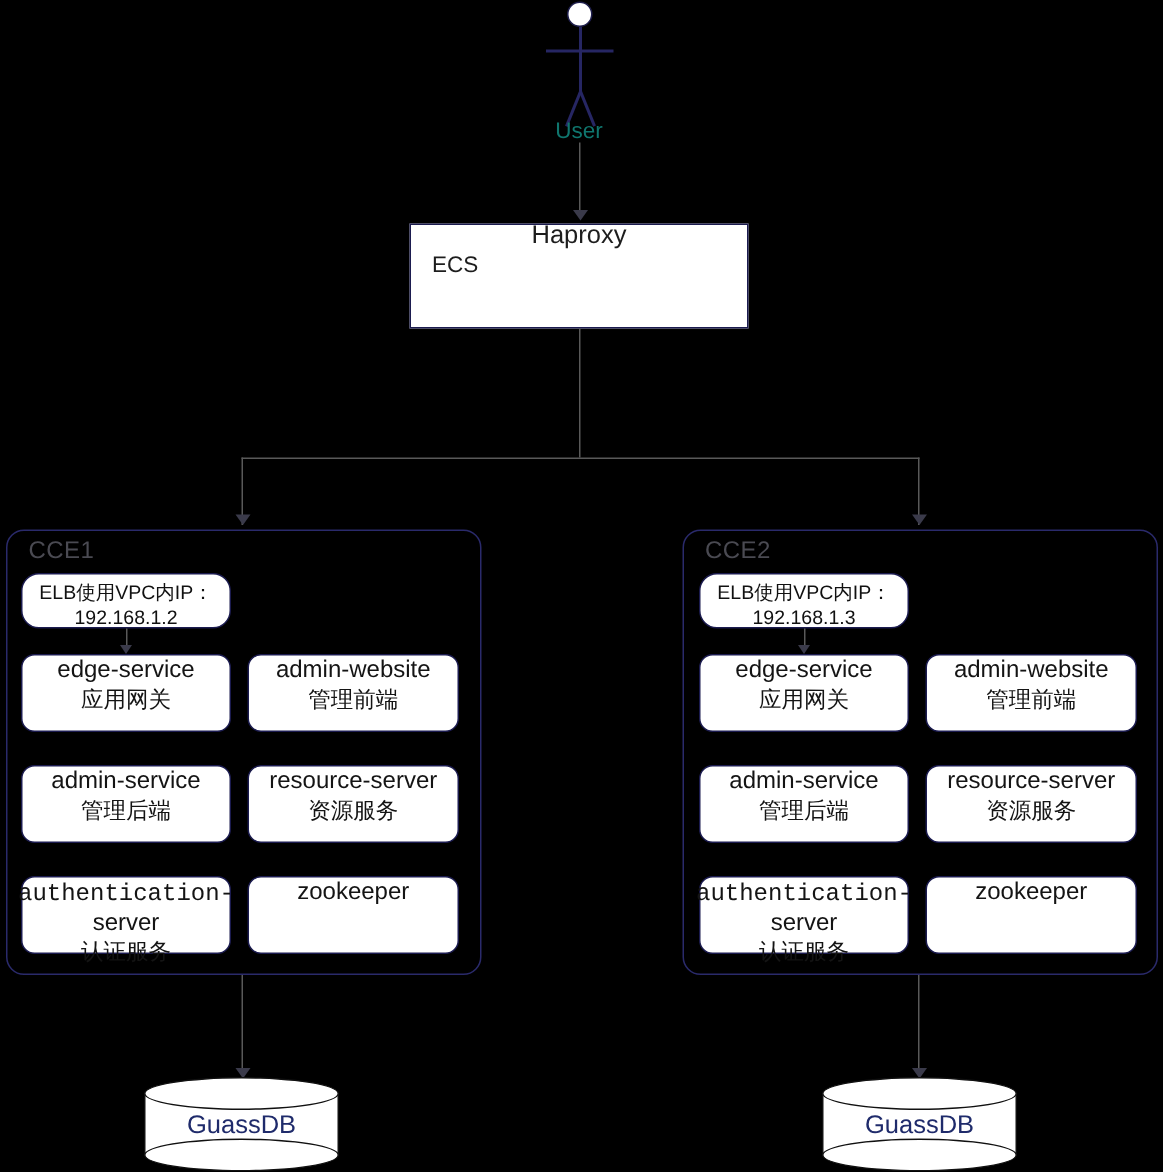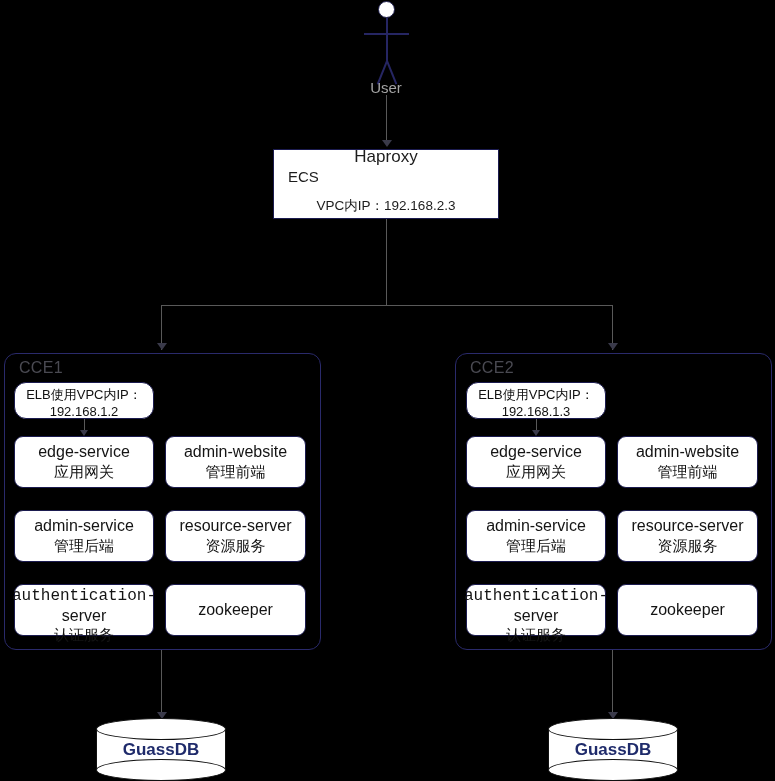--- a/index.html
+++ b/index.html
@@ -53,21 +53,21 @@
   #actor-body  { width: 1.6px; }
   #actor-arms  { height: 1.6px; }
   .actor-leg {
     position: absolute;
     width: 1.6px;
     background: #262663;
     transform-origin: top center;
   }
   #actor-label {
     position: absolute;
-    color: #a3a3a3;
+    color: #0f766e;
     font-size: 15px;
     text-align: center;
     white-space: nowrap;
   }
 
   
   #ecs-box {
     position: absolute;
     background: #ffffff;
     border: 1px solid #1b1b4f;
@@ -132,21 +132,21 @@
     position: absolute;
     background: #ffffff;
     border: 1px solid #1b1b4f;
     border-radius: 9px;
     box-sizing: border-box;
     color: #141414;
     text-align: center;
     display: flex;
     flex-direction: column;
     align-items: center;
-    justify-content: center;
+    justify-content: flex-start;
     overflow: visible;
   }
   .svc .ln1 { font-size: 16px; line-height: 20px; white-space: nowrap; }
   .svc .ln2 { font-size: 15px; line-height: 20px; white-space: nowrap; }
   .svc.three { justify-content: flex-start; padding-top: 2px; }
   .svc.three .ln1 { line-height: 19px; font-family: Liberation Mono, monospace; }
   .svc.three .ln1b { font-size: 16px; line-height: 19px; white-space: nowrap; }
   .svc.three .ln2 { line-height: 19px; }
 
   
@@ -176,42 +176,40 @@
   .db-label {
     position: absolute;
     left: 0; right: 0;
     top: 50%;
     transform: translateY(-50%);
     text-align: center;
     color: #1f2b6b;
     font-size: 17px;
     z-index: 4;
     white-space: nowrap;
-    font-weight: bold;
   }
 </style>
 </head>
 <body>
 
 <div id="canvas">
 
   <div id="actor-head" class="abs" style="left:378px; top:1px;"></div>
   <div class="actor-stroke" id="actor-body" style="left:386px; top:18px; height:44px;"></div>
   <div class="actor-stroke" id="actor-arms" style="left:364px; top:33px; width:45px;"></div>
   <div class="actor-leg" style="left:386px; top:61px; height:25px; transform: rotate(22deg);"></div>
   <div class="actor-leg" style="left:386px; top:61px; height:25px; transform: rotate(-22deg);"></div>
   <div id="actor-label" style="left:336px; top:79px; width:100px;">User</div>
 
   <div class="line-v" style="left:386px; top:95px; height:46px;"></div>
   <div class="arrowhead" style="left:382px; top:140px;"></div>
 
   <div id="ecs-box" style="left:273px; top:149px; width:226px; height:70px;"></div>
   <div id="ecs-tag" style="left:288px; top:152px;margin-top:16px;">ECS</div>
   <div id="ecs-title" style="left:300px; top:147px; width:172px;">Haproxy</div>
-  <div class="ecs-line" style="left:290px; top:197px; width:192px;">VPC内IP：192.168.2.3</div>
 
   <div class="line-v" style="left:386px; top:219px; height:86px;"></div>
   <div class="line-h" style="left:161px; top:305px; width:452px;"></div>
   <div class="line-v" style="left:161px; top:305px; height:45px;"></div>
   <div class="arrowhead" style="left:157px; top:343px;"></div>
   <div class="line-v" style="left:612px; top:305px; height:45px;"></div>
   <div class="arrowhead" style="left:608px; top:343px;"></div>
 
   <div class="cce" style="left:4px; top:353px; width:317px; height:297px;">
     <div class="cce-label">CCE1</div>

